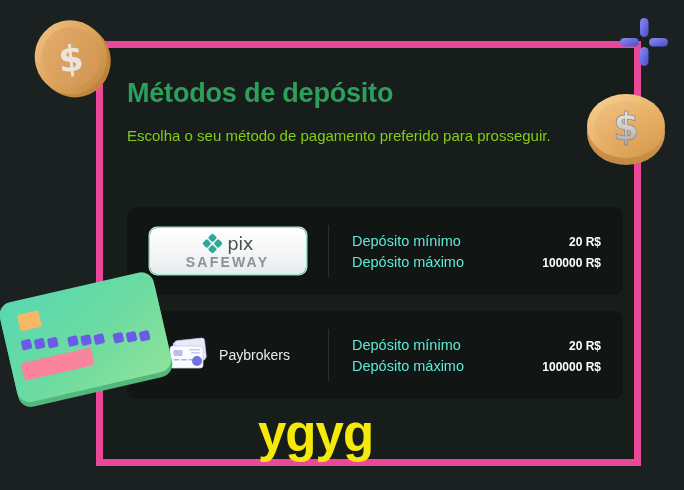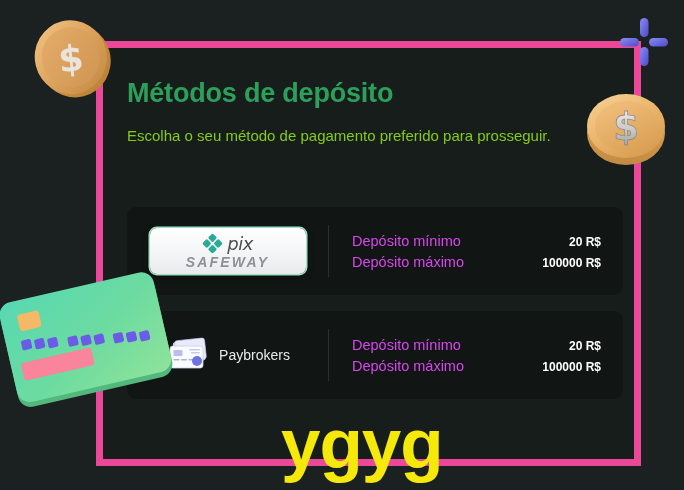--- a/index.html
+++ b/index.html
@@ -47,31 +47,30 @@
   }
   .method-card::after{
     content:"";position:absolute;left:201px;top:18px;
     width:1px;height:52px;background:#2b312e;
   }
   .method-info{
     flex:1;padding:0 22px 0 24px;
     display:flex;flex-direction:column;justify-content:center;gap:5px;
   }
   .info-row{display:flex;align-items:baseline;justify-content:space-between;}
-  .info-label{font-size:14.5px;color:#d946ef;white-space:nowrap;}
+  .info-label{font-size:14.5px;color:#5eead4;white-space:nowrap;}
   .info-value{font-size:12px;color:#ffffff;font-weight:bold;white-space:nowrap;}
 
   
   .pix-chip{
     width:156px;height:46px;border-radius:7px;
     background:linear-gradient(180deg,#ffffff 0%,#f4f5f6 55%,#e8eaec 100%);
     box-shadow:0 0 0 1.5px #9fe3c4, 0 2px 6px rgba(0,0,0,.55);
     display:flex;flex-direction:column;align-items:center;justify-content:center;
     gap:1px;
-    font-style:italic;
   }
   .pix-top{display:flex;align-items:center;gap:4px;height:21px;}
   .pix-word{
     font-size:18px;color:#4a4f52;letter-spacing:-0.5px;
     font-family:"DejaVu Sans",sans-serif;line-height:1;
   }
   .pix-safeway{
     font-size:14px;font-weight:bold;letter-spacing:2.2px;color:#8c9196;line-height:1;
   }
 
@@ -87,23 +86,23 @@
   
   .coin2{left:583px;top:88px;width:86px;height:80px;}
   
   .sparkle{left:618px;top:16px;width:52px;height:52px;}
   
   .ccard{left:-4px;top:264px;width:182px;height:160px;}
 
   
   .ygyg{
     position:absolute;left:258px;top:408px;
-    font-size:71px;font-weight:bold;color:#f5e90b;
+    font-size:51px;font-weight:bold;color:#f5e90b;
     font-family:"Liberation Sans","DejaVu Sans",sans-serif;
-    letter-spacing:-1px;line-height:1;margin-left:23px;
+    letter-spacing:-1px;line-height:1;
   }
 </style>
 </head>
 <body>
 
 <div id="stage">
 
   <div class="panel">
 
     <div class="panel-title">Métodos de depósito</div>

